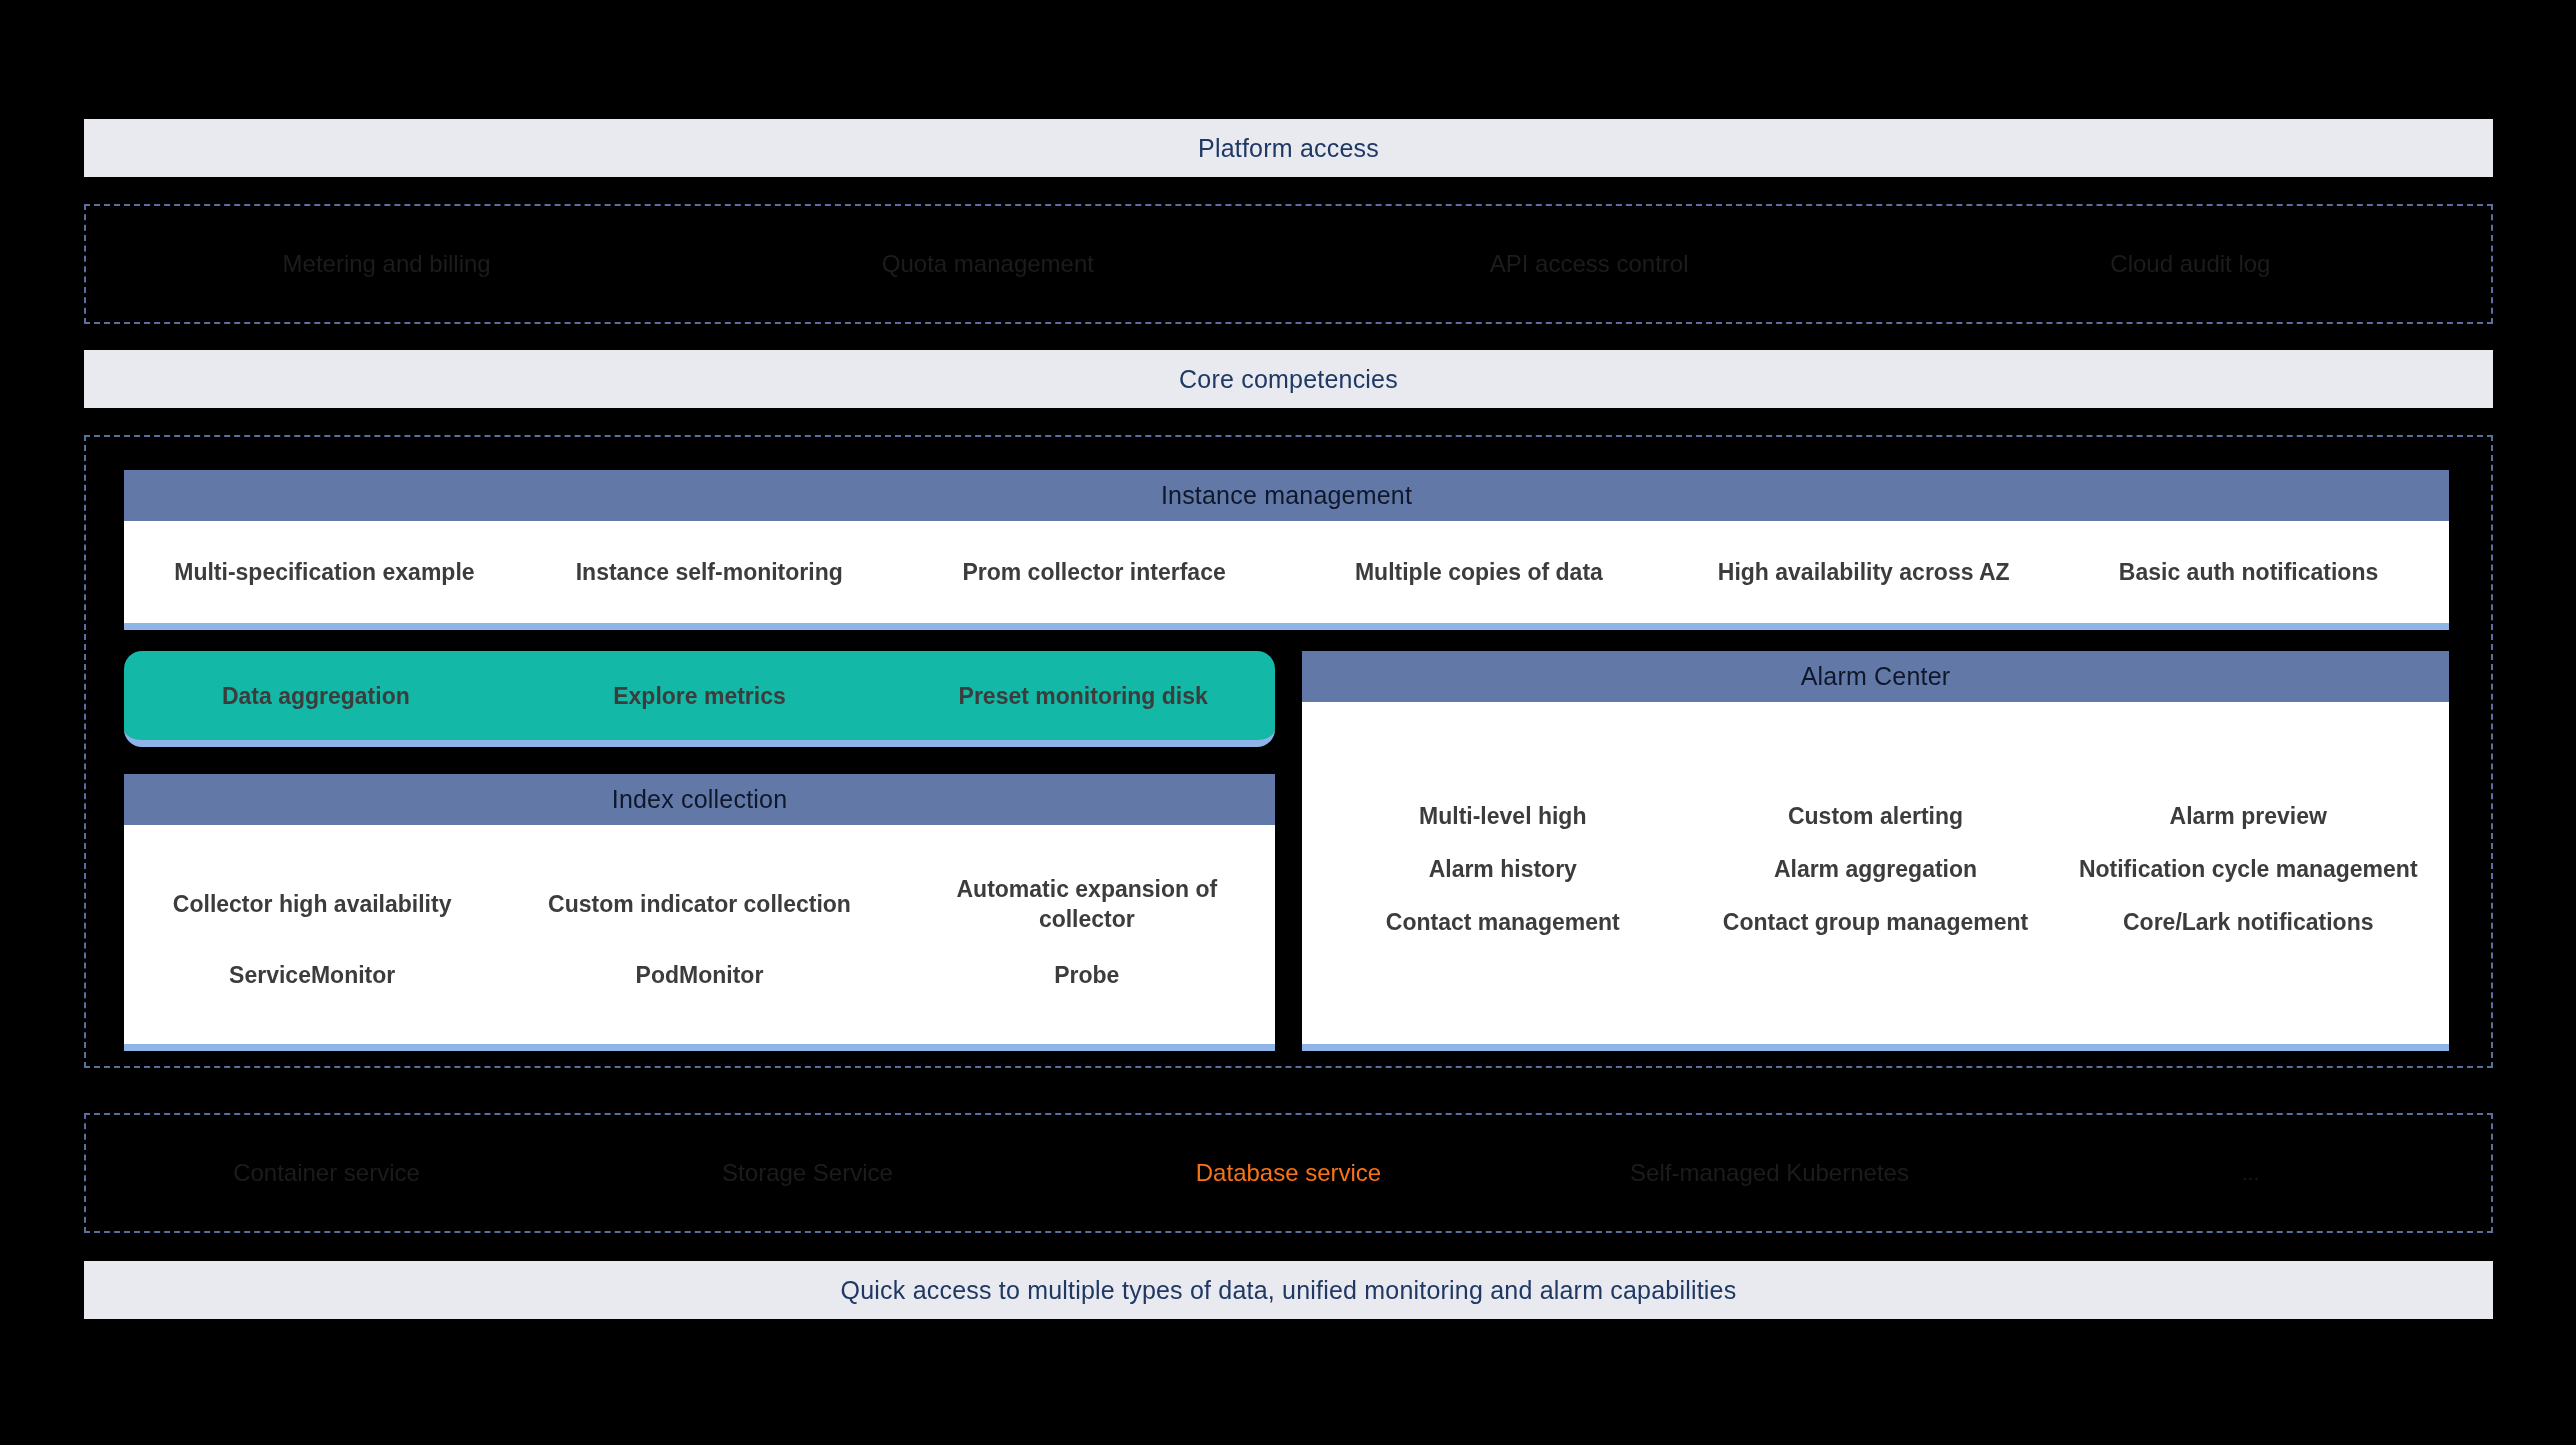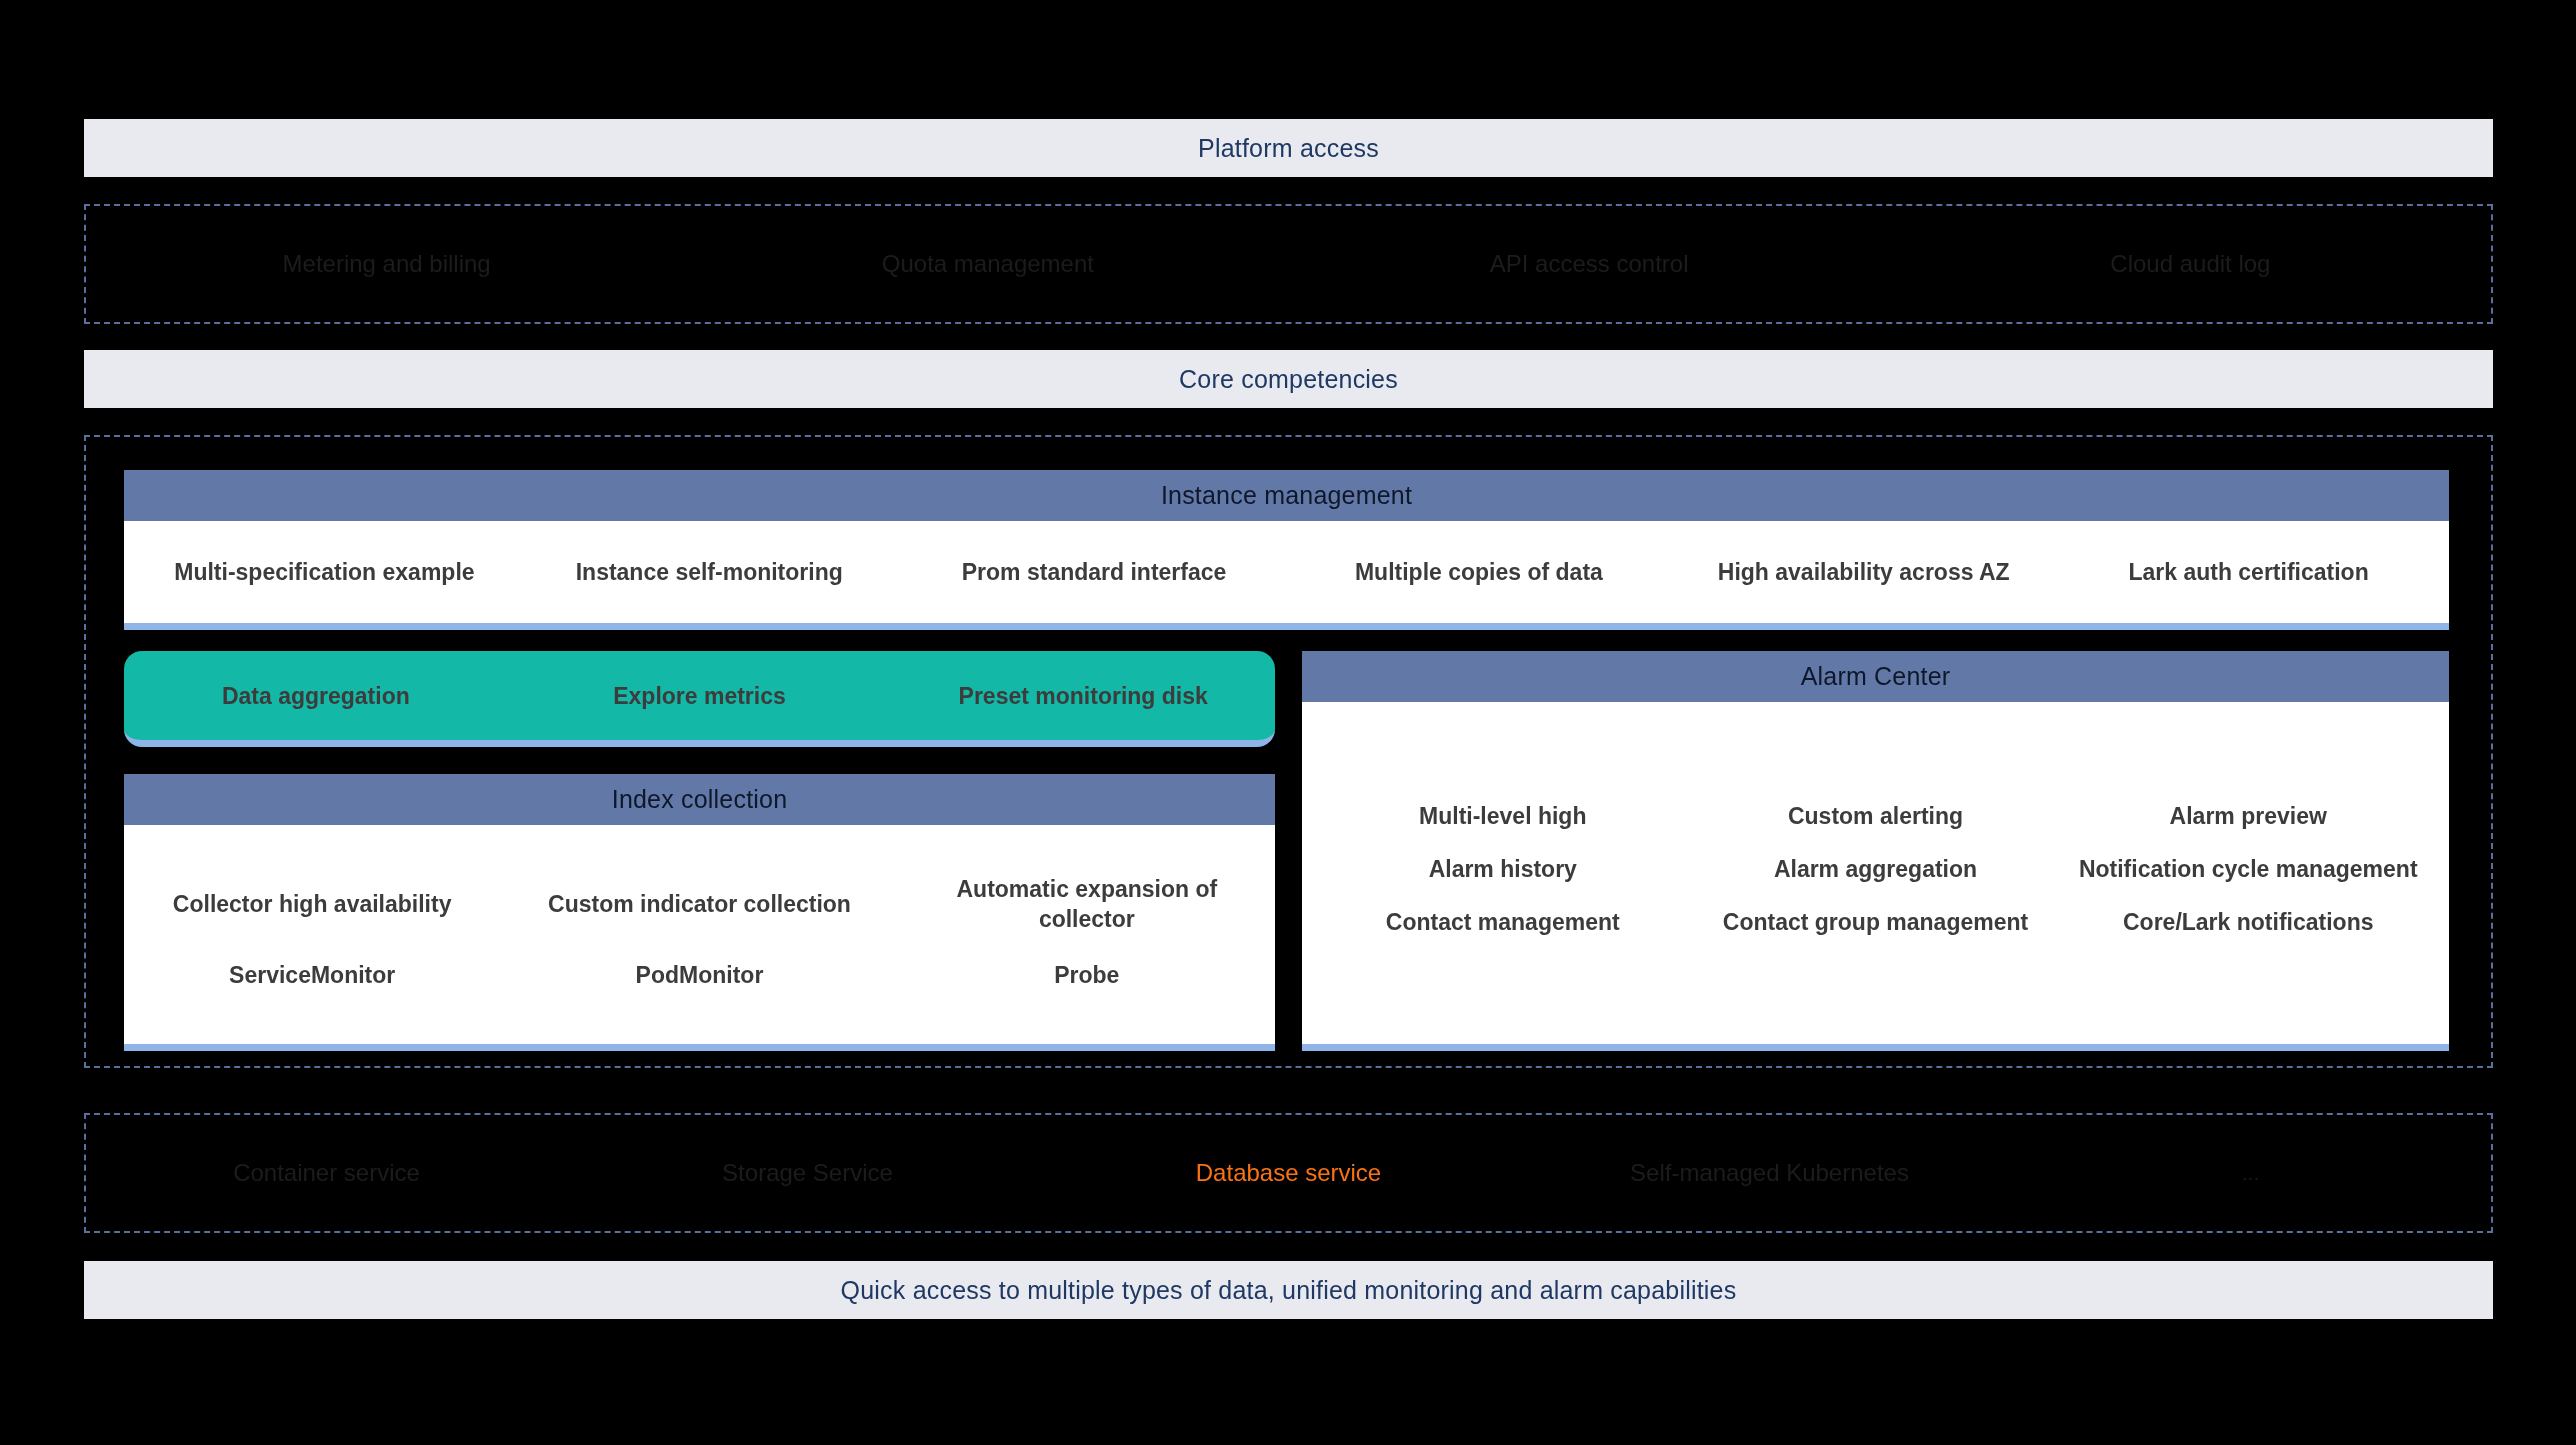--- a/index.html
+++ b/index.html
@@ -176,24 +176,24 @@
   <div class="band" id="core-region"></div>
 
   <div class="card" id="instance-card">
     <div class="card-header">
       <span>Instance management</span>
     </div>
     <div class="card-body">
       <div class="grid-row">
         <div class="grid-cell">Multi-specification example</div>
         <div class="grid-cell">Instance self-monitoring</div>
-        <div class="grid-cell">Prom standard interface</div>
+        <div class="grid-cell">Prom collector interface</div>
         <div class="grid-cell">Multiple copies of data</div>
         <div class="grid-cell">High availability across AZ</div>
-        <div class="grid-cell">Lark auth certification</div>
+        <div class="grid-cell">Basic auth notifications</div>
       </div>
     </div>
   </div>
 
   <div class="plain-card" id="observability-card">
     <div class="grid-row">
       <div class="grid-cell">Data aggregation</div>
       <div class="grid-cell">Explore metrics</div>
       <div class="grid-cell">Preset monitoring disk</div>
     </div>

